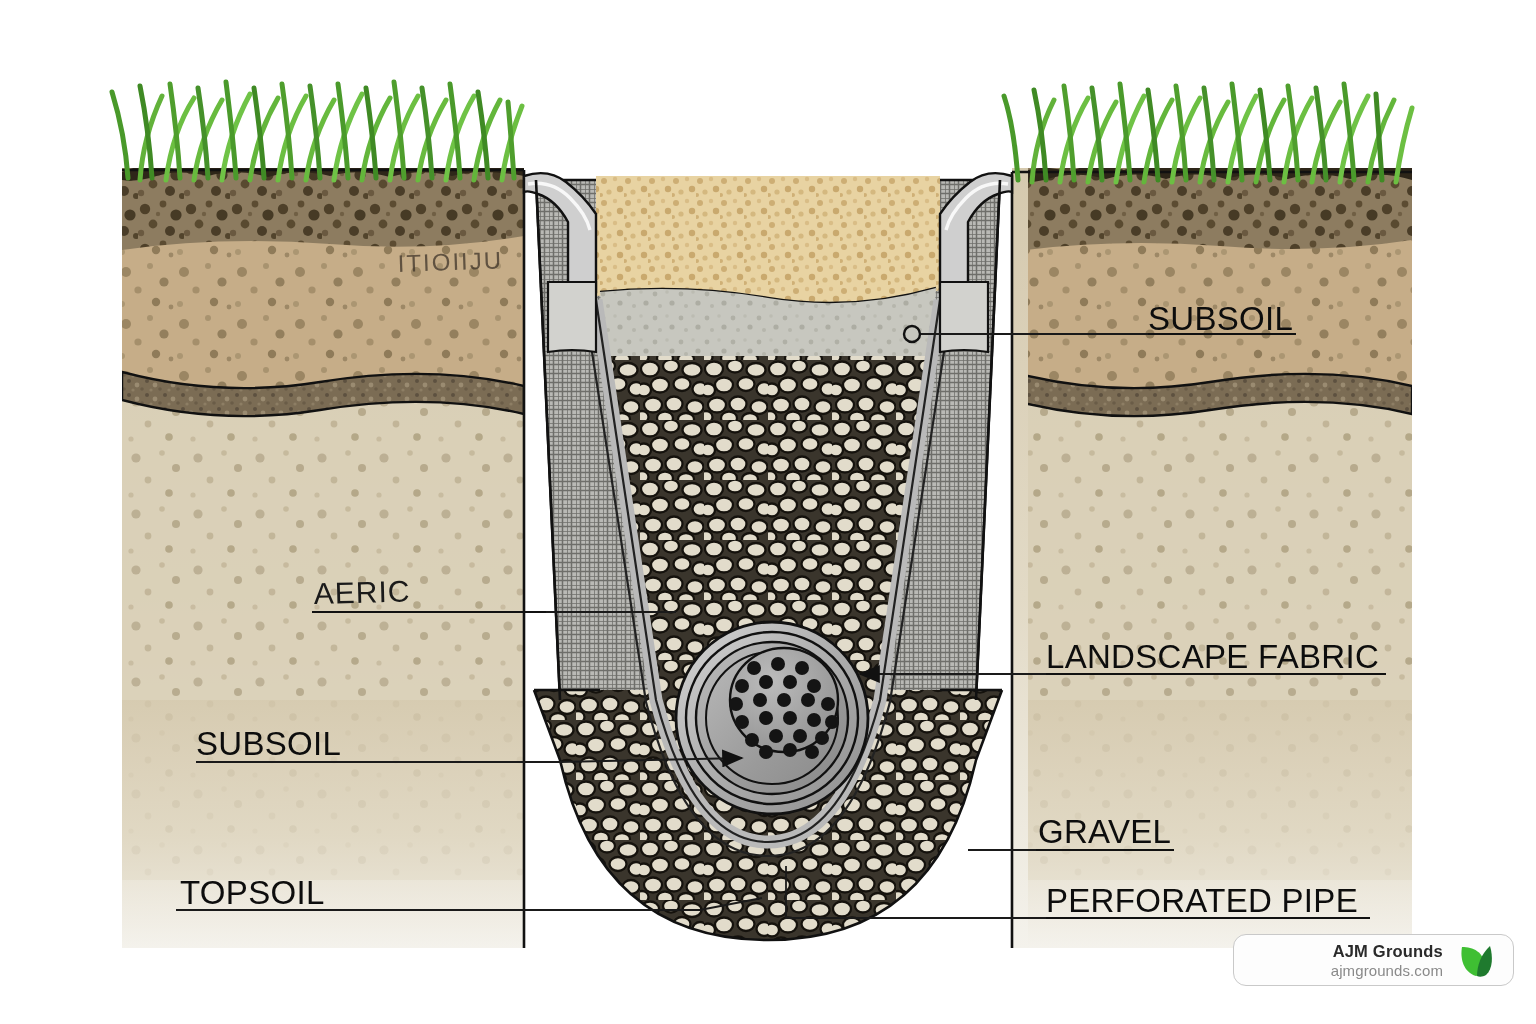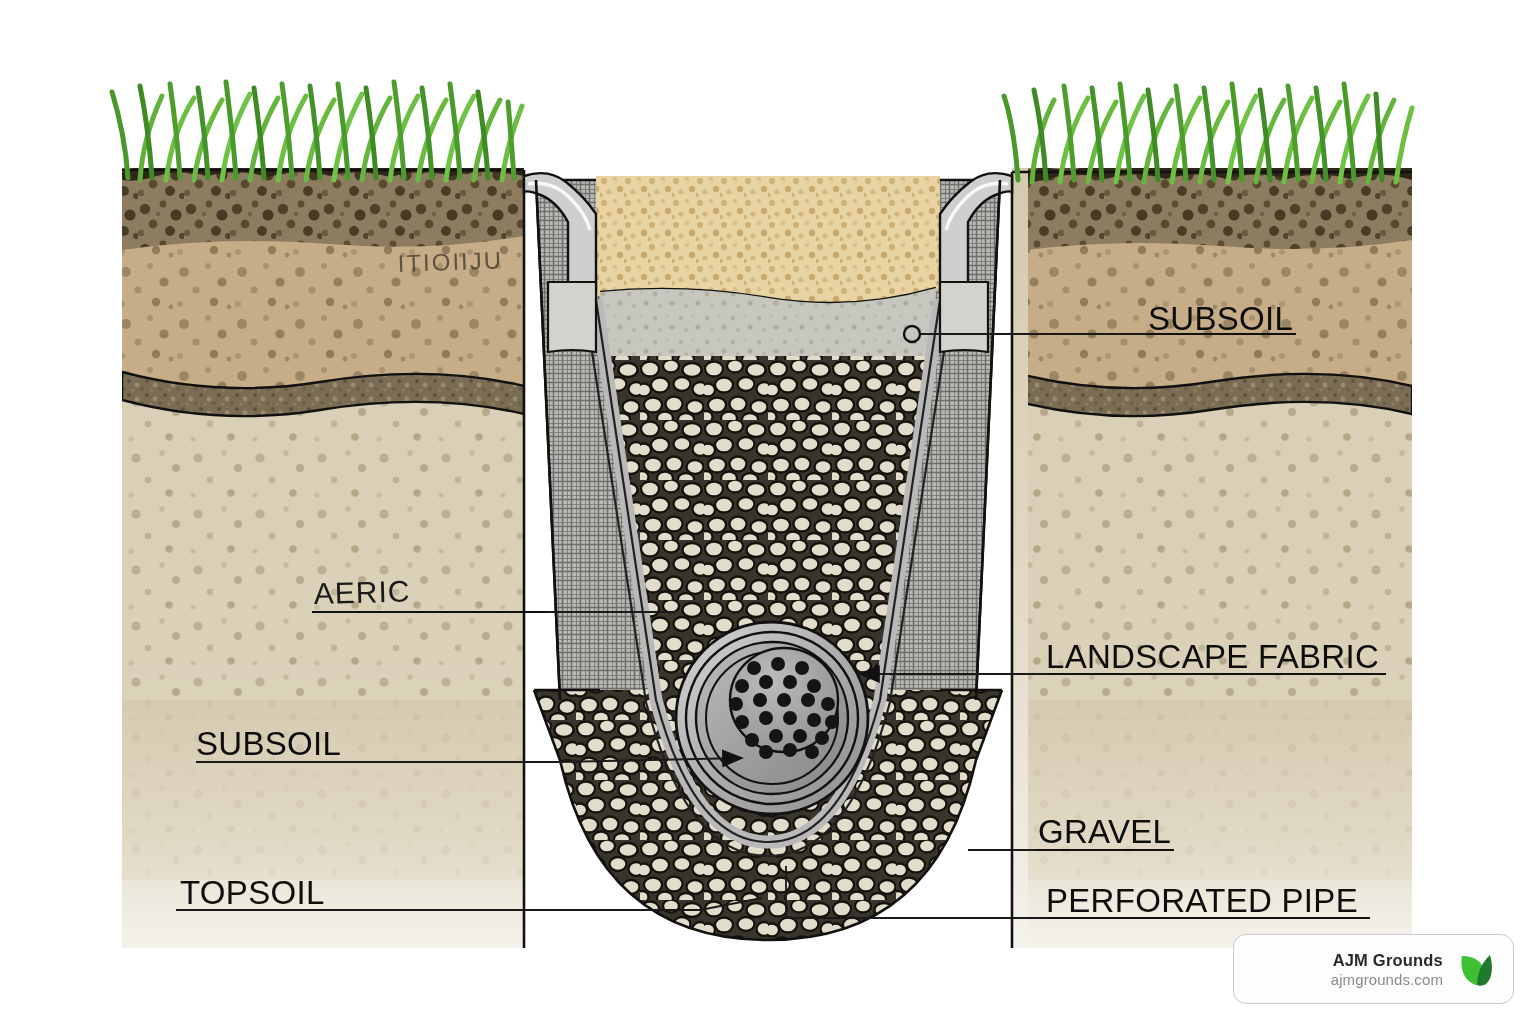--- a/index.html
+++ b/index.html
@@ -32,21 +32,21 @@
     opacity:.72;
     letter-spacing:2px;
   }
   .leader{stroke:#111;stroke-width:2.1;fill:none;}
   .leader-thin{stroke:#1a1a1a;stroke-width:1.8;fill:none;}
 
   
   #watermark{
     position:absolute;
     left:1233px;top:934px;
-    width:281px;height:70px;
+    width:281px;height:52px;
     background:#fdfdfd;
     border:1.6px solid #c9c9c9;
     border-radius:13px;
     display:flex;align-items:center;
     box-sizing:border-box;
     padding:0 16px 0 0;
   }
   #wm-text{flex:1;text-align:right;padding-right:10px;}
   #wm-name{
     font-size:16.5px;font-weight:bold;color:#2a2a2a;

